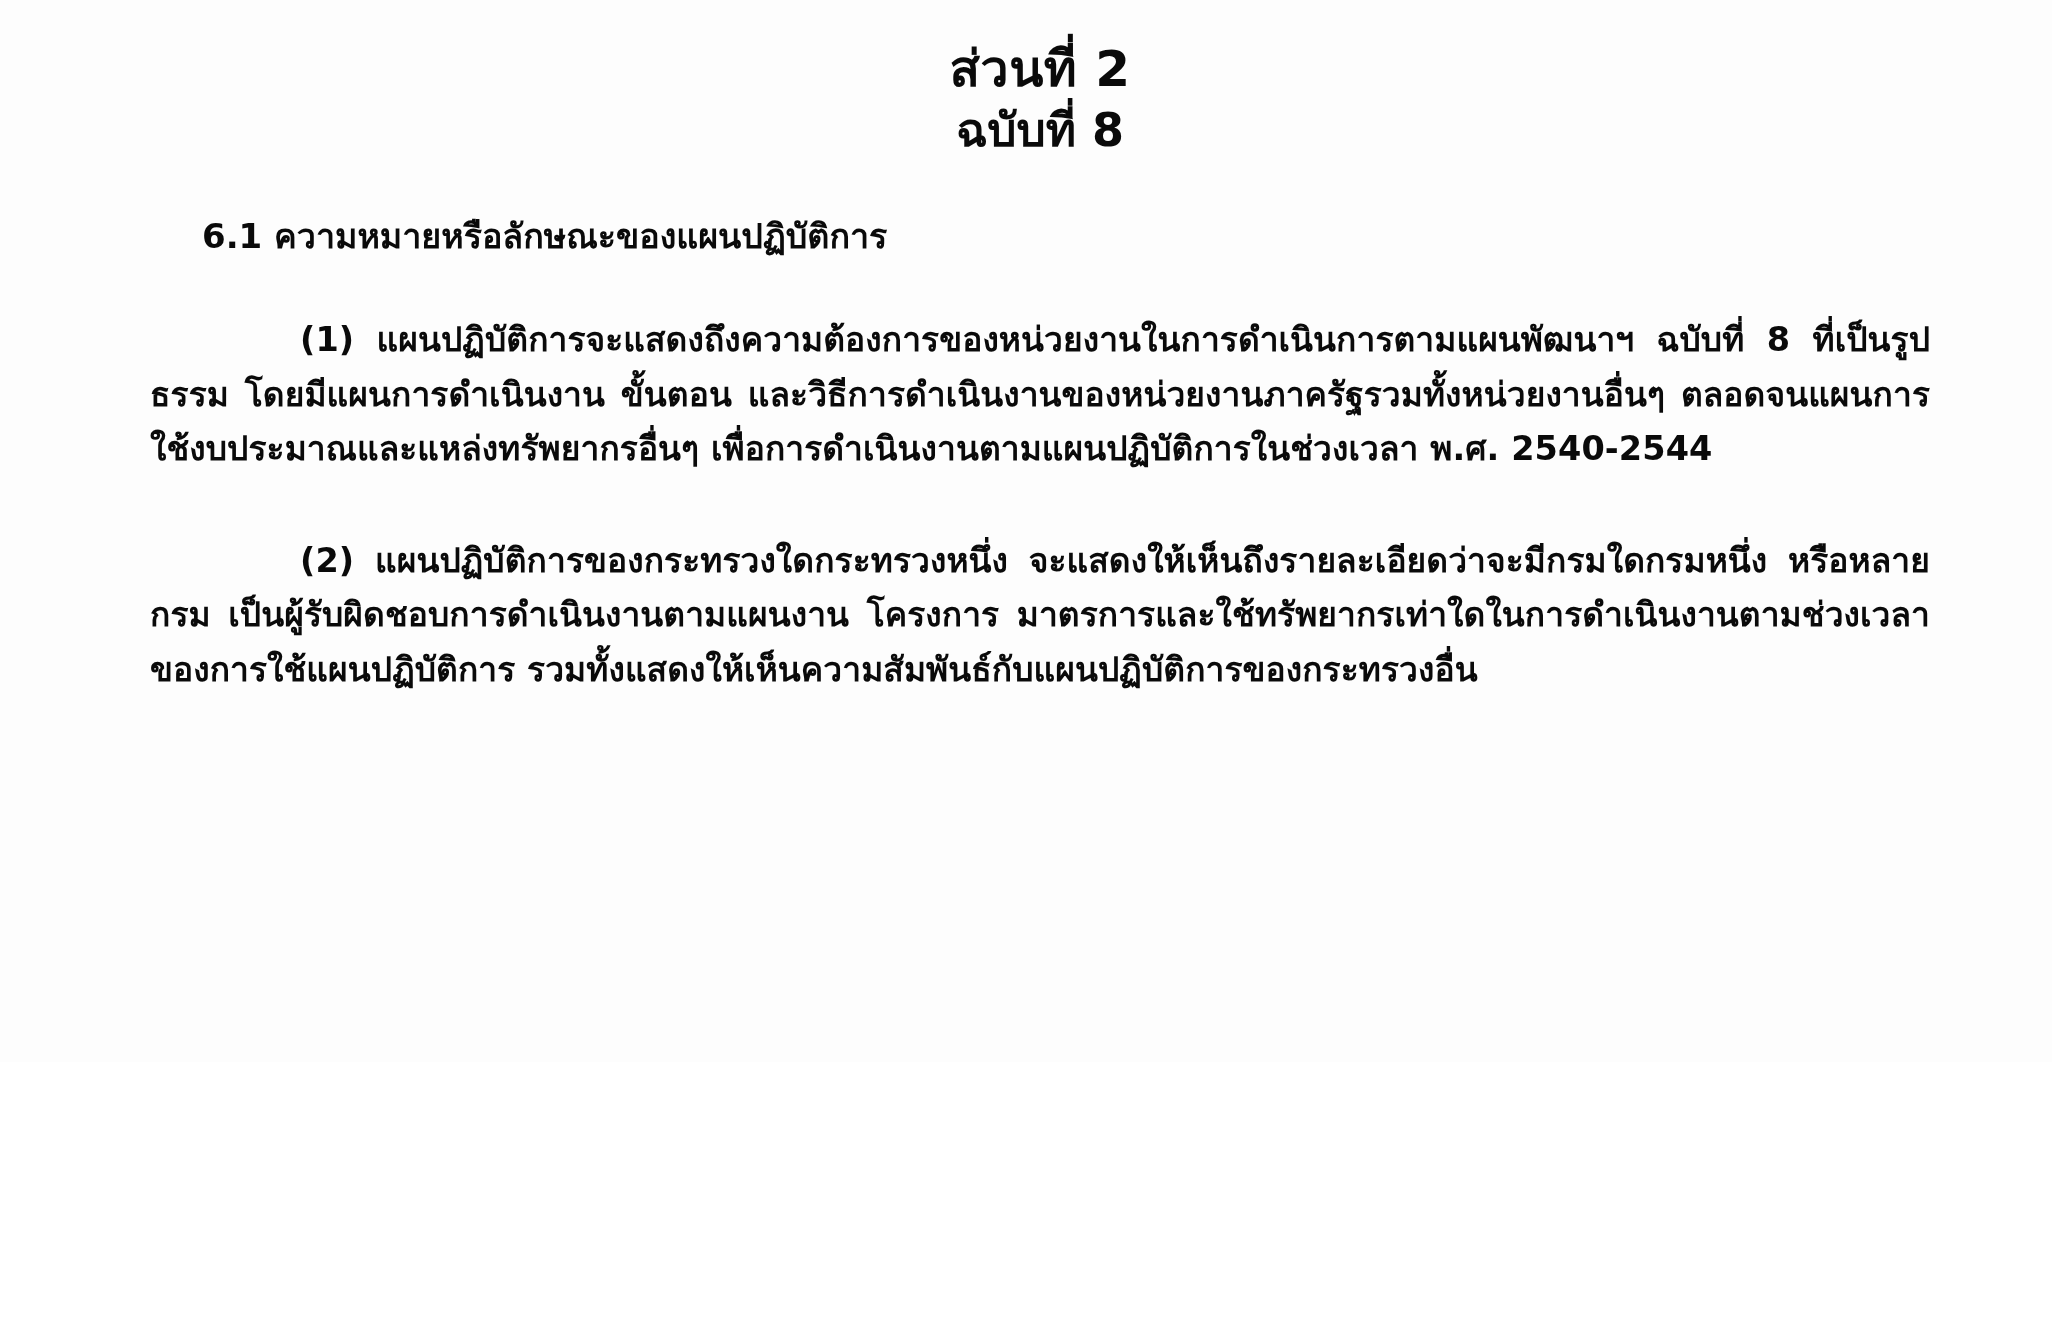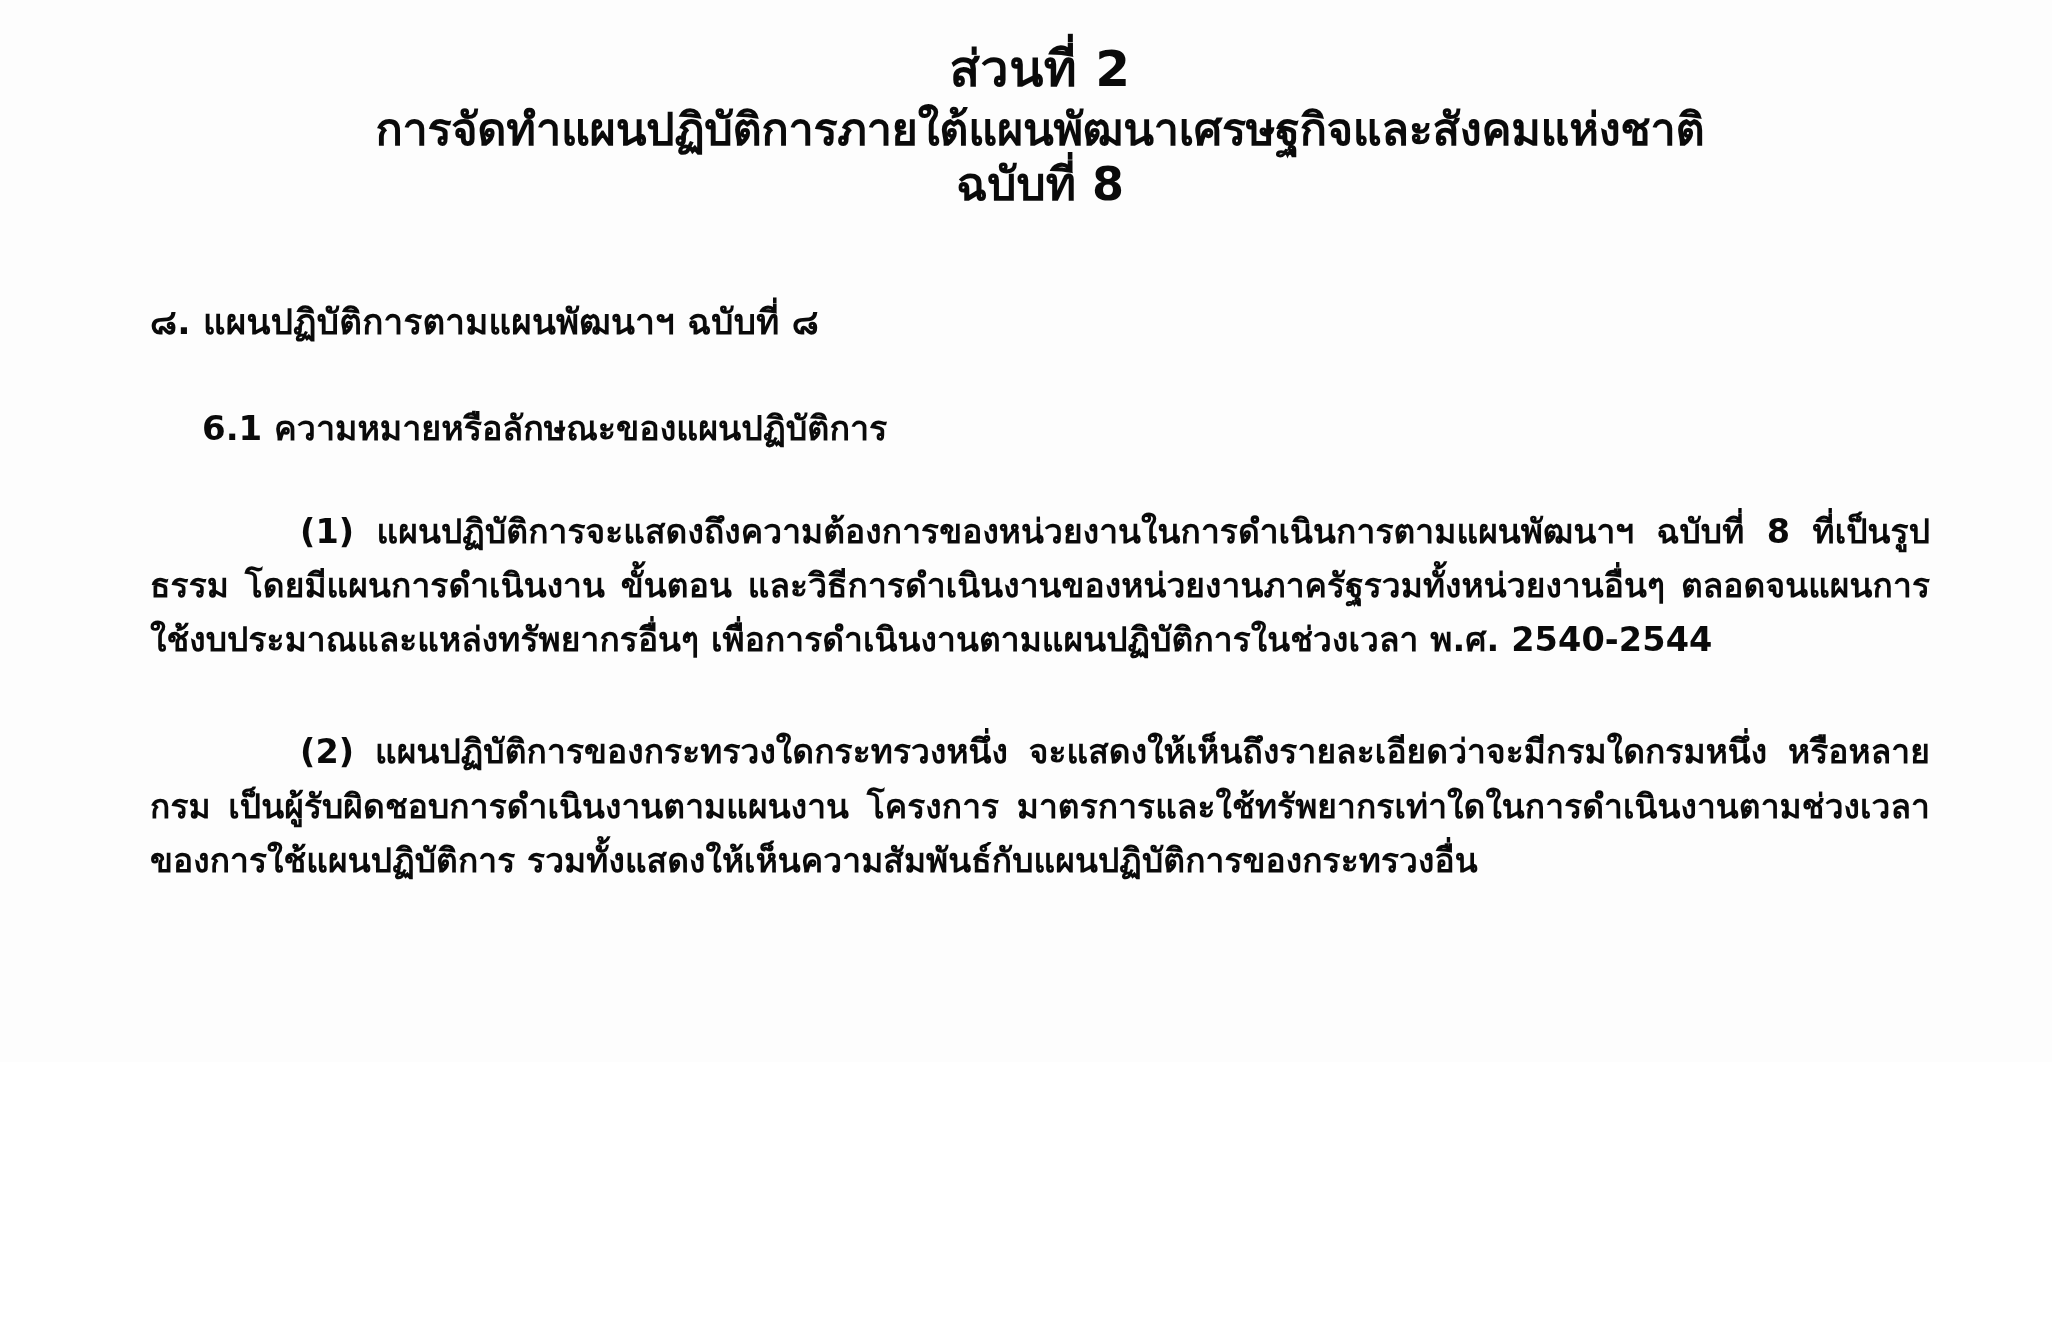--- a/index.html
+++ b/index.html
@@ -80,25 +80,23 @@
   }
 </style>
 </head>
 <body>
 
 <div class="page">
   <div class="content">
 
     <div class="doc-title">
       <span class="line1">ส่วนที่ 2</span>
-      <span class="line2">การจัดทำแผนปฏิบัติการภายใต้แผนพัฒนาเศรษฐกิจและสังคมแห่งชาติ</span>
       <span class="line3">ฉบับที่ 8</span>
     </div>
 
-    <div class="section-heading">๘. แผนปฏิบัติการตามแผนพัฒนาฯ ฉบับที่ ๘</div>
 
     <div class="subsection-heading">6.1 ความหมายหรือลักษณะของแผนปฏิบัติการ</div>
 
     <p class="para first" style="text-indent: 150px;">(1) แผนปฏิบัติการจะแสดงถึงความต้องการของหน่วยงานในการดำเนินการตามแผนพัฒนาฯ ฉบับที่ 8 ที่เป็นรูปธรรม โดยมีแผนการดำเนินงาน ขั้นตอน และวิธีการดำเนินงานของหน่วยงานภาครัฐรวมทั้งหน่วยงานอื่นๆ    ตลอดจนแผนการใช้งบประมาณและแหล่งทรัพยากรอื่นๆ เพื่อการดำเนินงานตามแผนปฏิบัติการในช่วงเวลา พ.ศ. 2540-2544</p>
 
     <p class="para second" style="text-indent: 150px;">(2) แผนปฏิบัติการของกระทรวงใดกระทรวงหนึ่ง  จะแสดงให้เห็นถึงรายละเอียดว่าจะมีกรมใดกรมหนึ่ง   หรือหลายกรม   เป็นผู้รับผิดชอบการดำเนินงานตามแผนงาน  โครงการ มาตรการและใช้ทรัพยากรเท่าใดในการดำเนินงานตามช่วงเวลาของการใช้แผนปฏิบัติการ รวมทั้งแสดงให้เห็นความสัมพันธ์กับแผนปฏิบัติการของกระทรวงอื่น</p>
 
   </div>
 </div>
 

